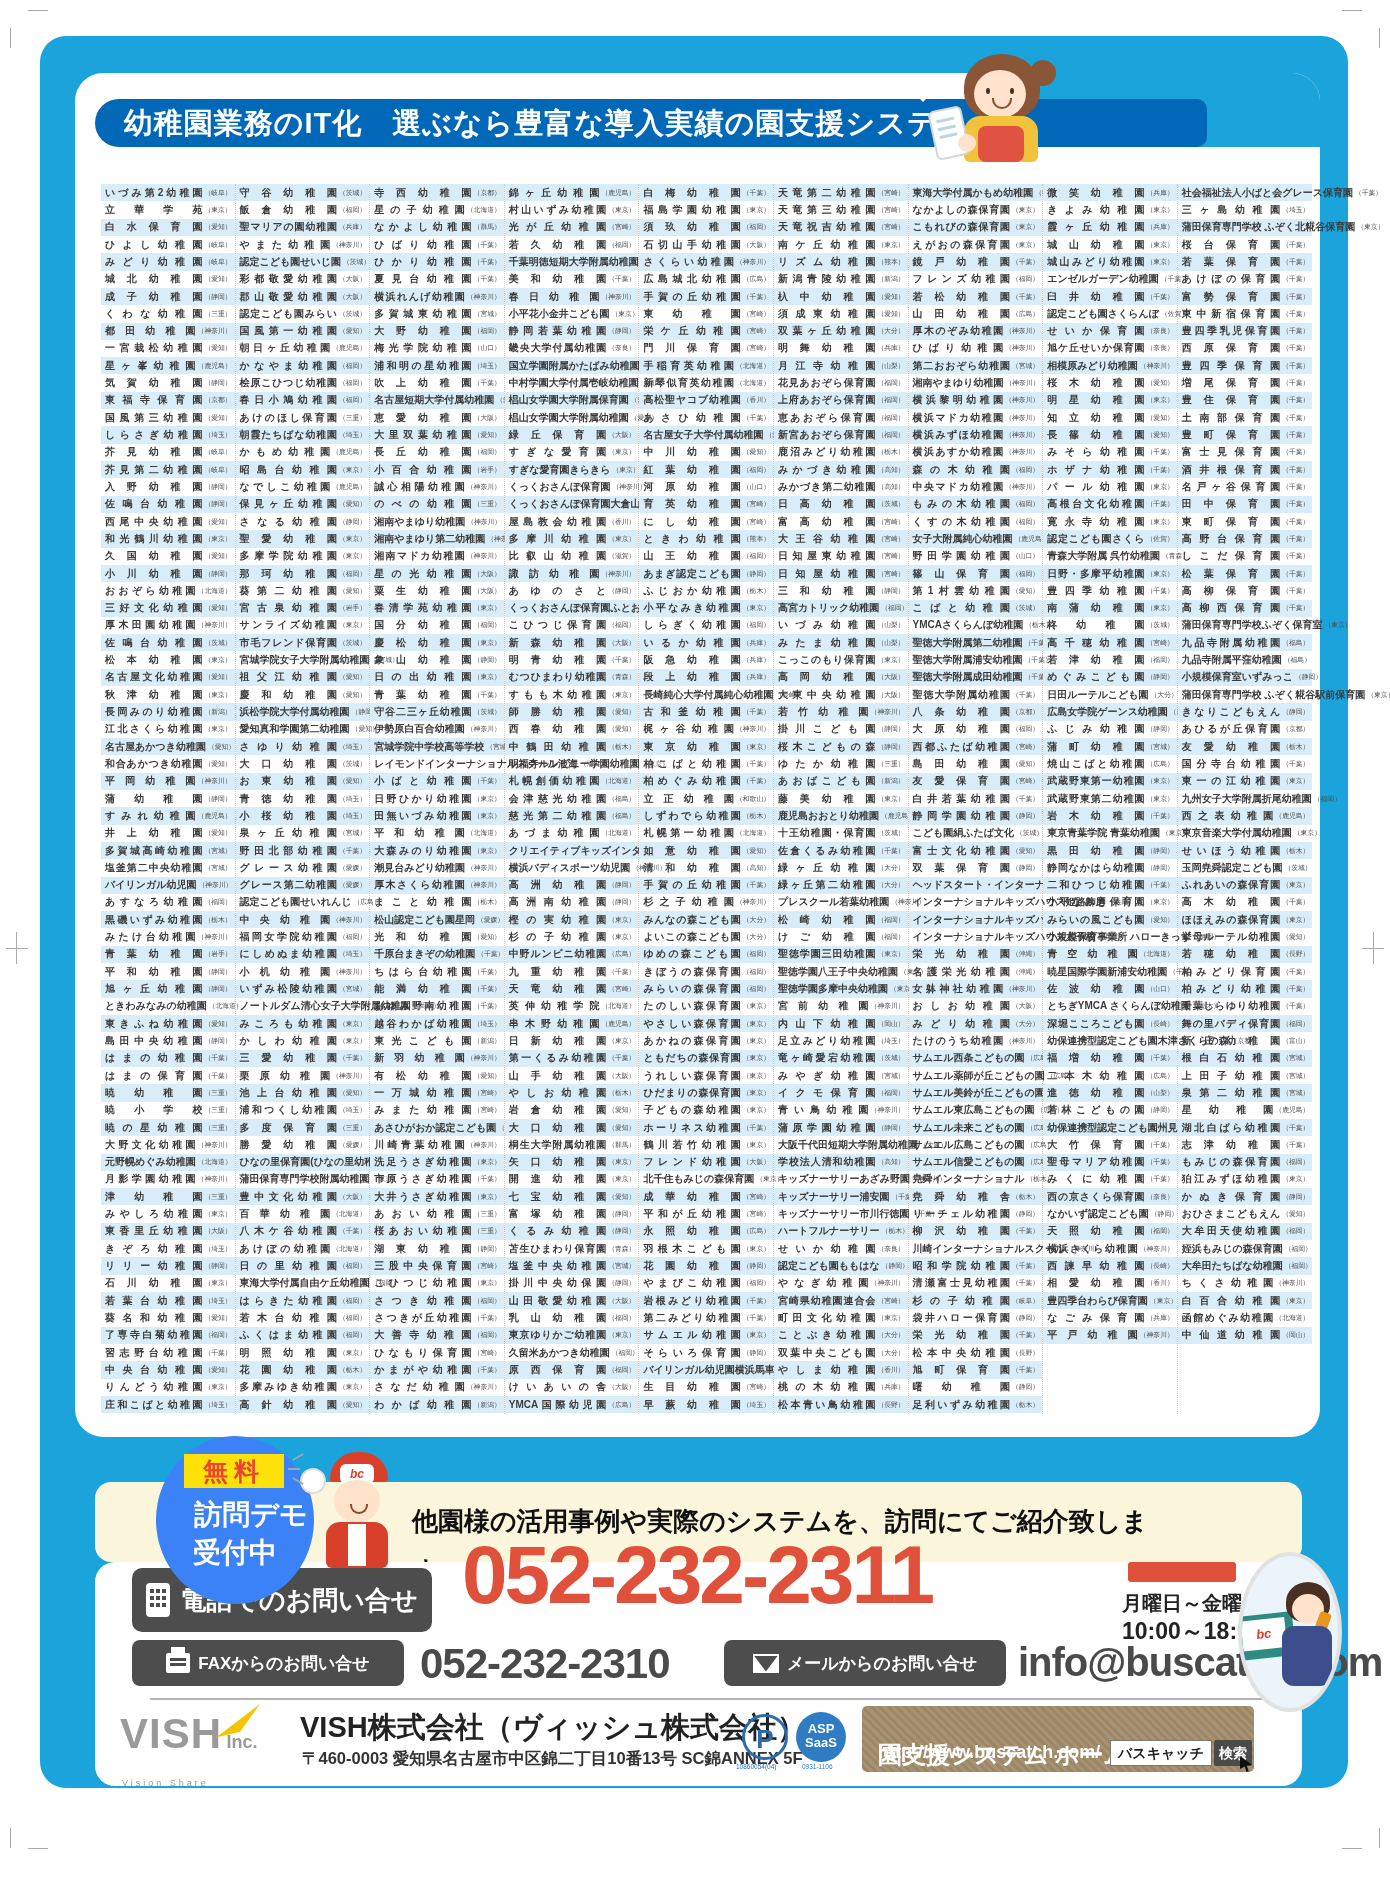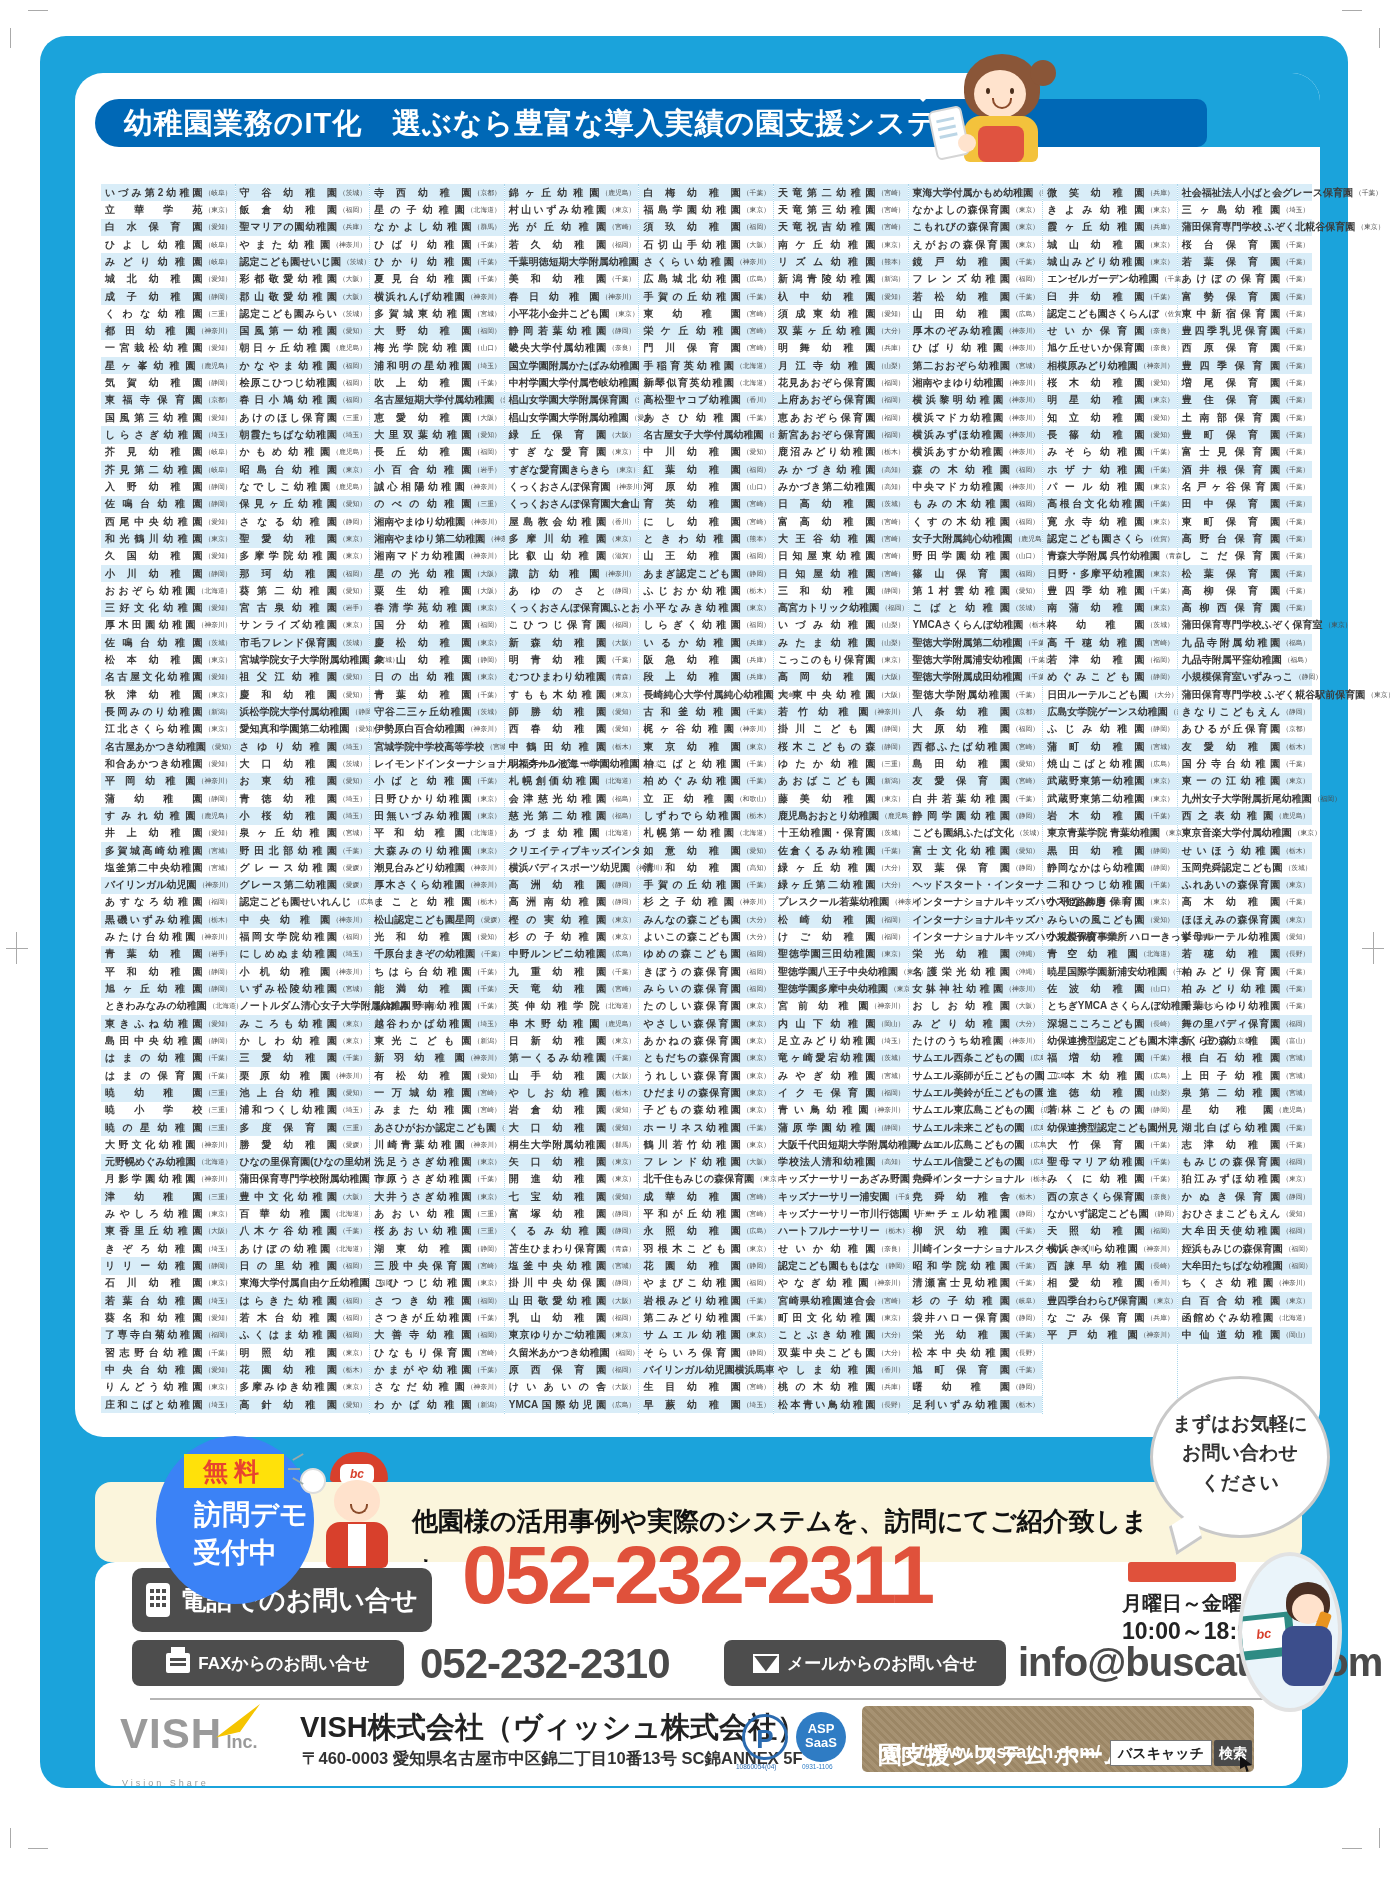--- a/index.html
+++ b/index.html
@@ -2703,26 +2703,20 @@
           <span class="g-n">函館めぐみ幼稚園</span>
           <span class="g-p">（北海道）</span>
         </div>
         <div class="g-cell alt">
           <span class="g-n">中仙道幼稚園</span>
           <span class="g-p">（岡山）</span>
         </div>
       </div>
     </div>
 
-  <div class="bubble">
-    <div class="ln">まずはお気軽に</div>
-    <div class="ln">お問い合わせ</div>
-    <div class="ln">ください</div>
-    <div class="tail"></div>
-  </div>
 
   <div class="cream"></div>
   <div class="catch">他園様の活用事例や実際のシステムを、訪問にてご紹介致します。</div>
   <div class="oval">
     <div class="free">無料</div>
     <div class="l1">訪問デモ</div>
     <div class="l2">受付中</div>
   </div>
   <div class="m-man">
     <div class="glove"></div>

